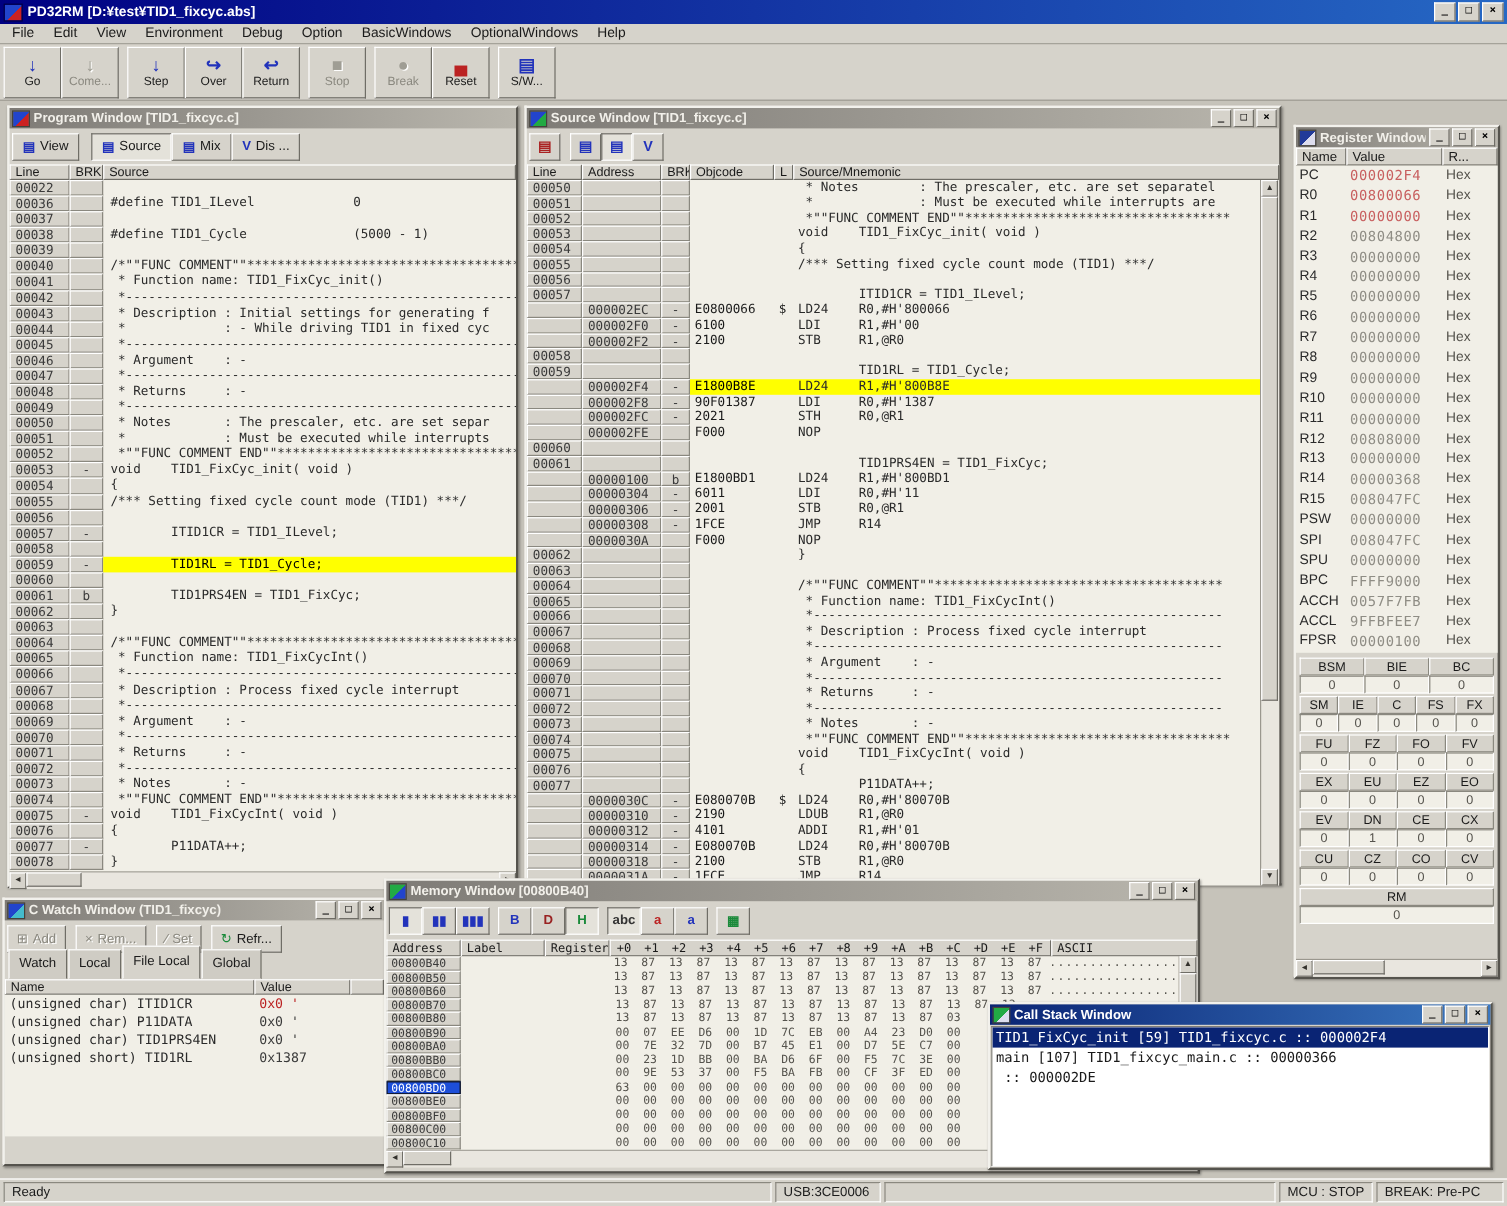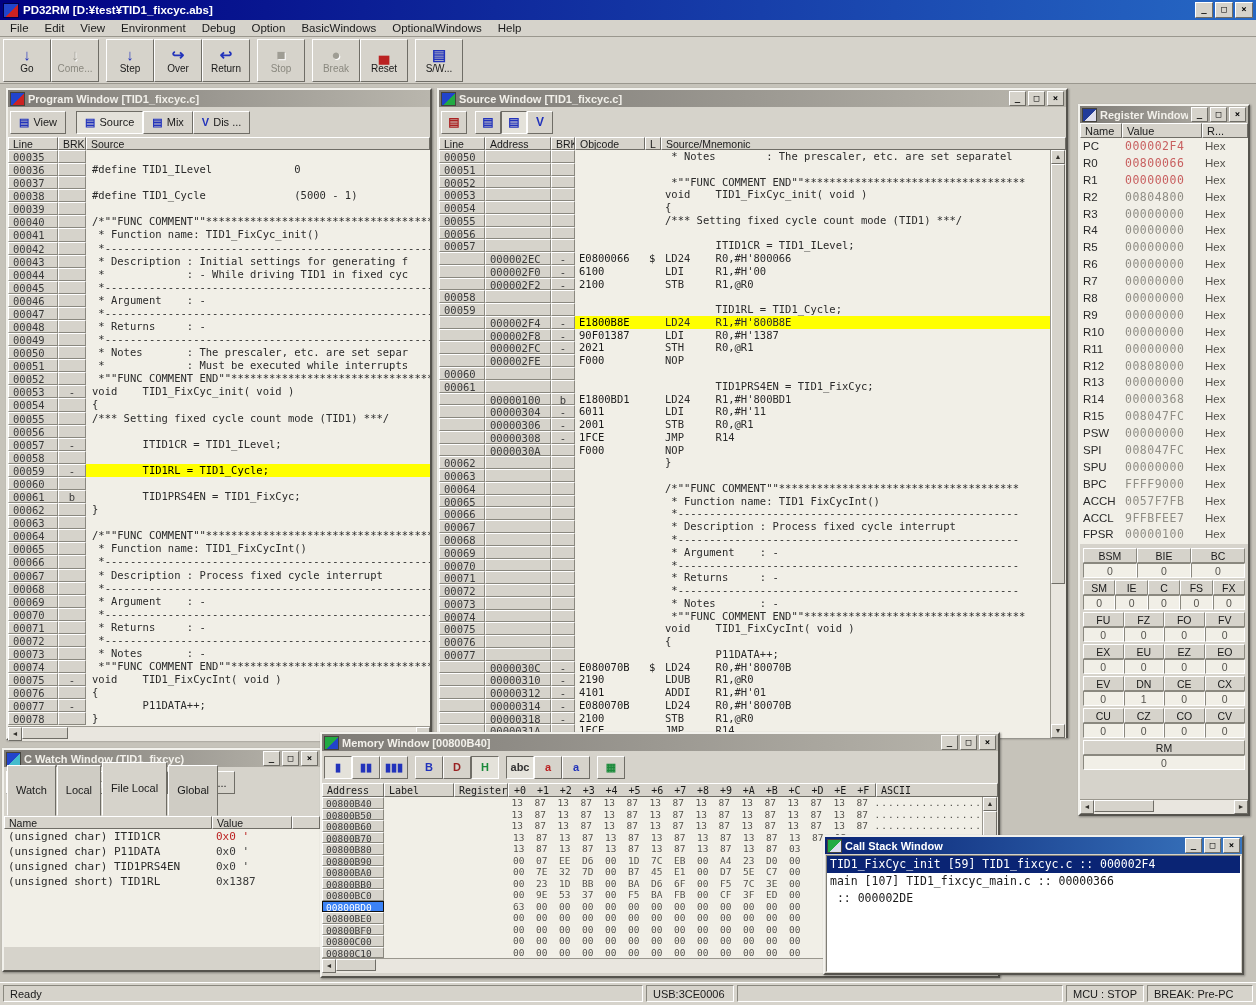--- a/index.html
+++ b/index.html
@@ -93,38 +93,38 @@
   .flab .fcell{background:#d6d3cb;border-color:#fff #8a887f #8a887f #fff;}
   .fval .fcell{background:#f1efe7;border-color:#8a887f #fff #fff #8a887f;color:#55534d;}
   
   #watchwin{left:2px;top:748px;width:320px;height:224px;z-index:4;}
   .wtb{display:flex;align-items:center;height:27px;padding:2px;}
   .wbtn2{height:21px;display:flex;align-items:center;gap:4px;padding:0 7px;background:#d6d3cb;
     border:1px solid;border-color:#fff #6f6d66 #6f6d66 #fff;font-size:11px;}
   .wbtn2.disabled{color:#8a887f;text-shadow:1px 1px 0 #fff;}
   .wbtn2.gap{margin-left:8px;}
   .tabs{display:flex;align-items:flex-end;height:18px;padding-left:3px;}
-  .tab{height:15px;line-height:15px;padding:17px 8px;font-size:11px;background:#cfccc4;
+  .tab{height:15px;line-height:15px;padding:4px 8px;font-size:11px;background:#cfccc4;
     border:1px solid;border-color:#fff #6f6d66 #cfccc4 #fff;margin-right:1px;}
   .tab.active{height:18px;line-height:17px;background:#d6d3cb;font-weight:normal;border-bottom-color:#d6d3cb;}
   #watchwin .crow{height:15px;line-height:15px;font-size:11px;}
   #watchwin .wname{width:208px;padding-left:4px;overflow:hidden;color:#2a2a2a;}
   #watchwin .wval{flex:1;overflow:hidden;color:#3a3a3a;}
   #watchwin .wval.red{color:#bb2222;}
   
   #memwin{left:320px;top:732px;width:680px;height:246px;z-index:5;}
   .mtb2{display:flex;align-items:center;height:28px;padding:2px;}
   .mbtn{min-width:22px;height:21px;display:flex;align-items:center;justify-content:center;background:#d6d3cb;
     border:1px solid;border-color:#fff #6f6d66 #6f6d66 #fff;font-size:11px;font-weight:bold;padding:0 2px;}
   .mbtn.pressed{border-color:#6f6d66 #fff #fff #6f6d66;background:#e4e2da;}
   .mbtn.gap{margin-left:7px;}
   #memwin .hdr .hcell{font-size:10px;height:14px;line-height:13px;font-family:"DejaVu Sans Mono",monospace;}
   .mrow{display:flex;height:11.5px;line-height:11.5px;font-family:"DejaVu Sans Mono",monospace;font-size:9.5px;}
   .mrow .maddr{width:62px;padding-left:3px;box-sizing:border-box;}
-  .mrow .maddr.sel{background:#3b82f6;color:#fff;border-color:#111;}
+  .mrow .maddr.sel{background:#1d4ed8;color:#fff;border-color:#111;}
   .mrow .mlabel{width:70px;}
   .mrow .mreg{width:54px;}
   .mbytes{display:flex;}
   .byte{width:23px;text-align:left;padding-left:5px;box-sizing:border-box;color:#55534d;}
   .bh{width:23px;padding-left:5px;box-sizing:border-box;}
   .mascii{flex:1;color:#55534d;letter-spacing:1px;}
   
   #cswin{left:823px;top:835px;width:421px;height:140px;z-index:6;}
   #cswin .body{background:#fff;height:115px;margin:1px;border:1px solid;border-color:#7f7d76 #fff #fff #7f7d76;
     overflow:hidden;}
@@ -228,21 +228,21 @@
       </div>
     </div>
   <div class="hdr">
     <div class="hcell" style="width:50px">Line</div>
     <div class="hcell" style="width:28px">BRK</div>
     <div class="hcell" style="flex:1">Source</div>
   </div>
   <div class="rows">
 
   <div class="crow">
-        <div class="gut col-line">00035</div>
+        <div class="gut col-line">00022</div>
         <div class="gut col-brk"></div>
         <div class="col-src"></div>
       </div>
       <div class="crow">
         <div class="gut col-line">00036</div>
         <div class="gut col-brk"></div>
         <div class="col-src">#define TID1_ILevel             0</div>
       </div>
       <div class="crow">
         <div class="gut col-line">00037</div>
@@ -506,20 +506,25 @@
           <div class="asmwrap">
             <div class="col-obj"></div>
             <div class="col-l"></div>
             <div class="col-txt c"> * Notes        : The prescaler, etc. are set separatel</div>
           </div>
         </div>
         <div class="crow">
           <div class="gut col-line">00051</div>
           <div class="gut col-addr"></div>
           <div class="gut col-brk"></div>
+          <div class="asmwrap">
+            <div class="col-obj"></div>
+            <div class="col-l"></div>
+            <div class="col-txt c"> *              : Must be executed while interrupts are</div>
+          </div>
         </div>
         <div class="crow">
           <div class="gut col-line">00052</div>
           <div class="gut col-addr"></div>
           <div class="gut col-brk"></div>
           <div class="asmwrap">
             <div class="col-obj"></div>
             <div class="col-l"></div>
             <div class="col-txt c"> *""FUNC COMMENT END""***********************************</div>
           </div>

